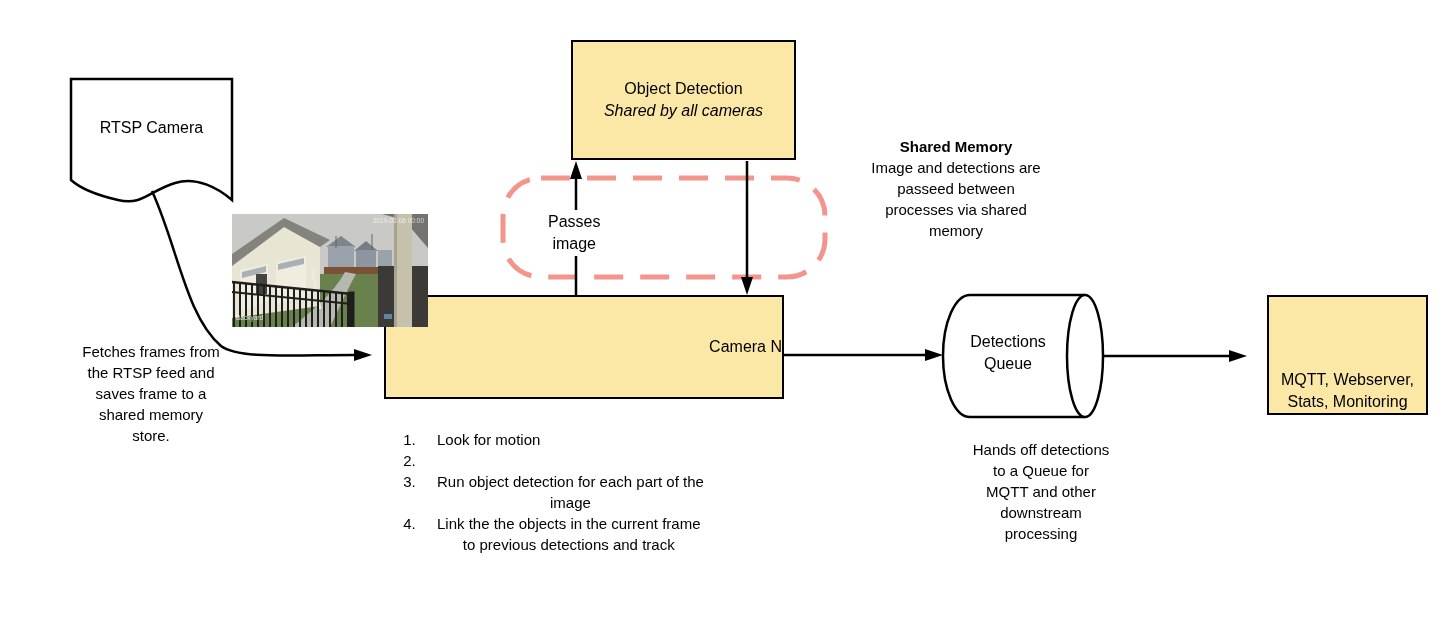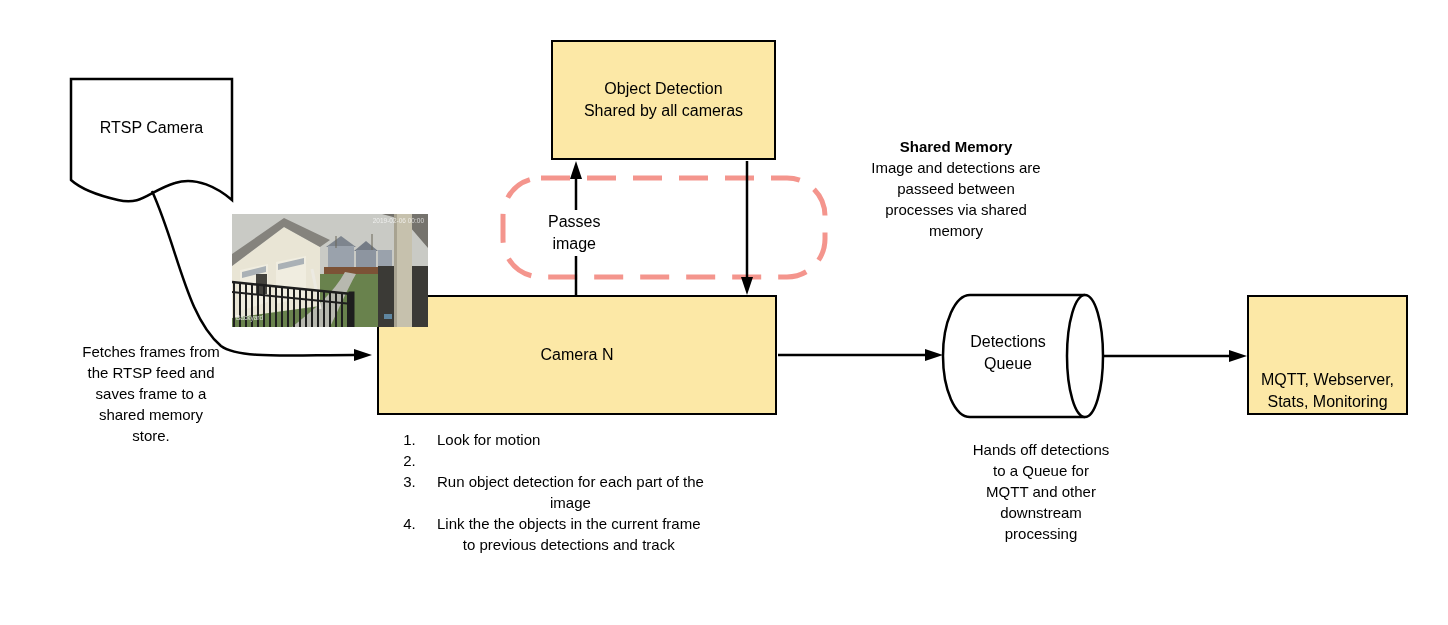--- a/index.html
+++ b/index.html
@@ -5,38 +5,38 @@
   html,body{margin:0;padding:0;background:#ffffff;}
   .canvas{
     position:relative;width:1448px;height:625px;background:#ffffff;
     font-family:"Liberation Sans",sans-serif;color:#000;overflow:hidden;
   }
   .layer{position:absolute;left:0;top:0;}
   .abs{position:absolute;box-sizing:border-box;text-align:center;}
   .node{
     background:#FCE8A6;border:2px solid #000;
     display:flex;flex-direction:column;align-items:center;justify-content:center;
-    text-align:center;font-size:16px;line-height:22px;
+    text-align:center;font-size:16px;line-height:22px;margin-left:20px;
   }
   .preline{white-space:pre-line;justify-content:flex-end;}
   .note{font-size:15px;line-height:21px;white-space:pre-line;}
   .note-title{font-size:15px;line-height:21px;font-weight:bold;}
   .edge-label{
     background:#ffffff;font-size:16px;line-height:22px;
     white-space:pre-line;padding:1px 10px 1px 0;
   }
   .shape-label{
     display:flex;align-items:center;justify-content:center;text-align:center;
     font-size:16px;line-height:22px;
   }
   .steps{font-size:15px;line-height:21px;}
   .step{display:flex;margin:0;}
   .step-num{width:55px;flex:0 0 55px;}
   .step-text{white-space:pre-line;}
-  .subtitle{}
+  .subtitle{font-style:italic;}
 </style>
 </head>
 <body>
 
 <div class="canvas">
 
   <svg class="layer" width="1448" height="625" viewBox="0 0 1448 625">
 
     <rect x="503" y="178" width="322" height="99" rx="38" ry="38" fill="none" stroke="#F4958D" stroke-width="5" stroke-dasharray="29 17"></rect>
 
@@ -60,21 +60,21 @@
     <path d="M1085,295 L970,295 A27,61 0 0 0 970,417 L1085,417 L1085,295 Z" fill="#ffffff" stroke="none"></path>
     <path d="M1085,295 L970,295 A27,61 0 0 0 970,417 L1085,417" fill="none" stroke="#000000" stroke-width="2.5"></path>
     <ellipse cx="1085" cy="356" rx="18" ry="61" fill="#ffffff" stroke="#000000" stroke-width="2.5"></ellipse>
   </svg>
 
   <div class="abs node" style="left:551px;top:40px;width:225px;height:120px;">
     <div>Object Detection</div>
     <div class="subtitle">Shared by all cameras</div>
   </div>
 
-  <div class="abs node" style="left:377px;top:295px;width:400px;height:120px;">
+  <div class="abs node" style="left:364px;top:295px;width:400px;height:104px;align-items:flex-end;">
     <div>Camera N</div>
   </div>
 
   <div class="abs node preline" style="left:1247px;top:295px;width:161px;height:120px;">
     <div class="preline">MQTT, Webserver,
 Stats, Monitoring</div>
   </div>
 
   <div class="abs shape-label" style="left:71px;top:113px;width:161px;height:30px;">RTSP Camera</div>
 

